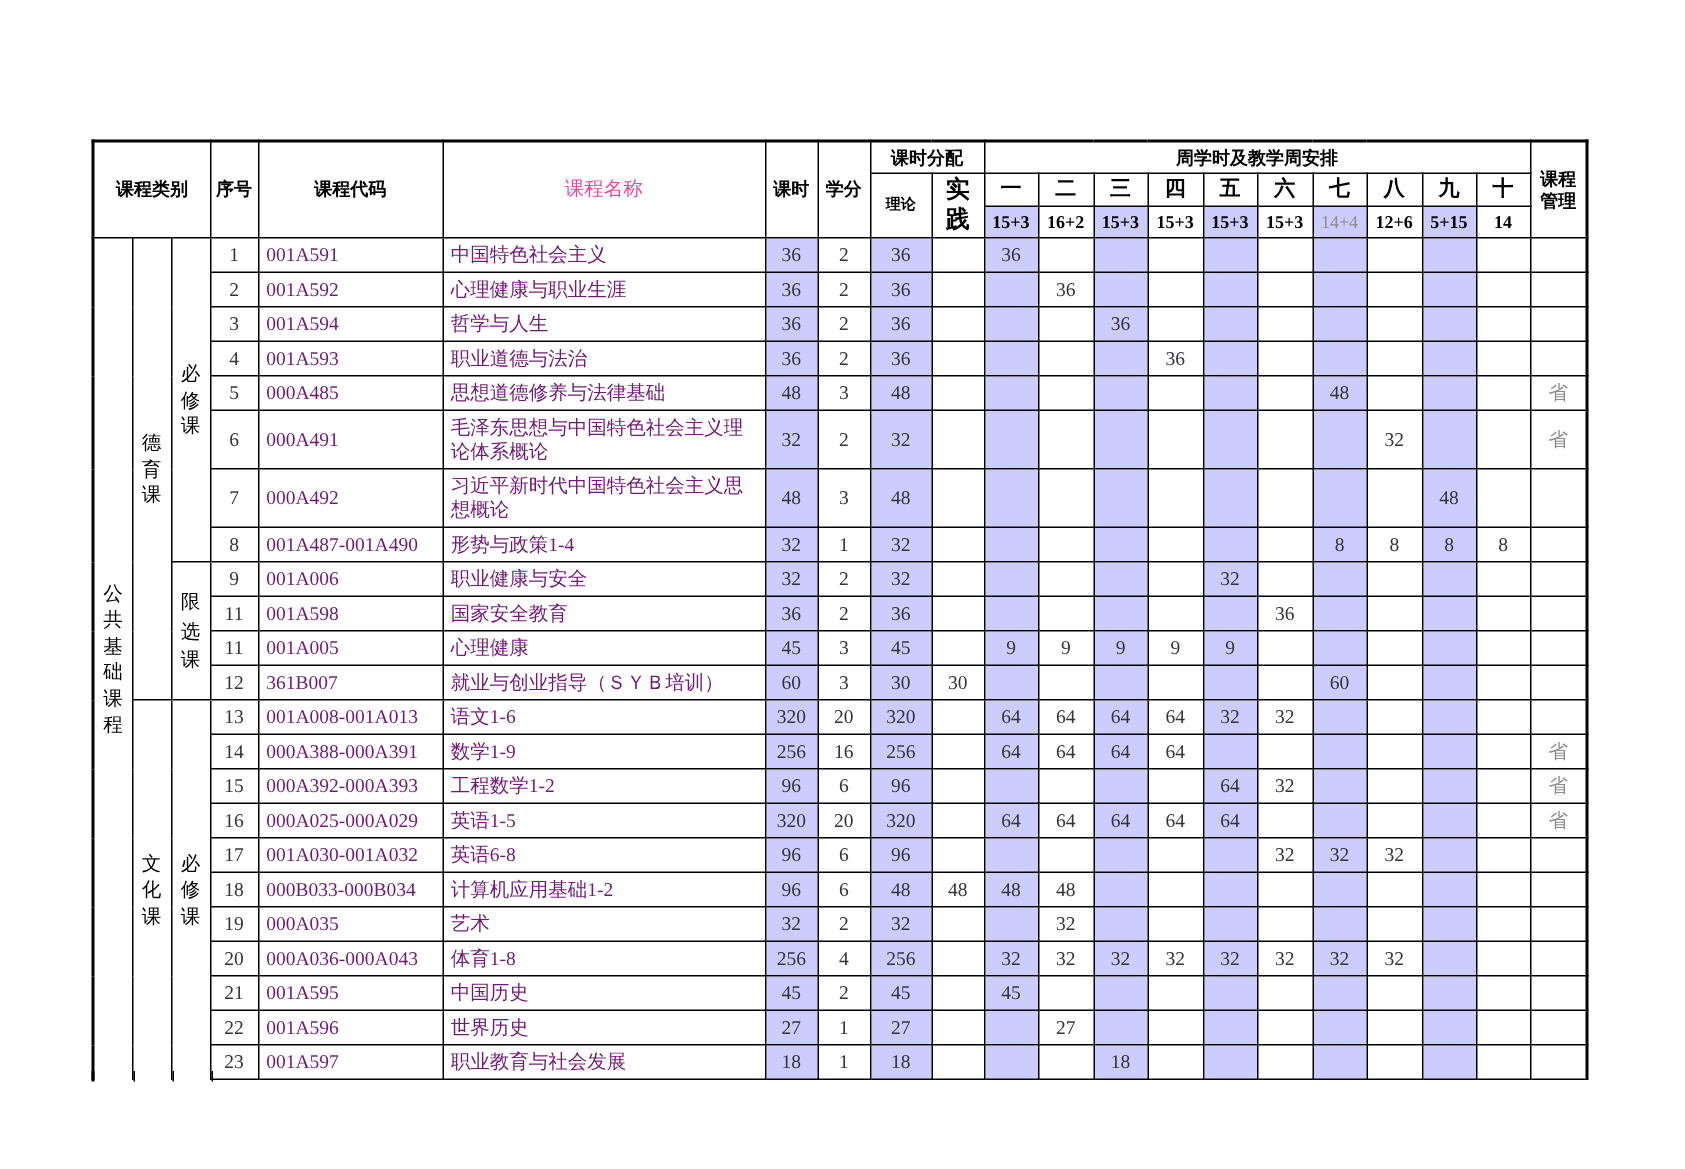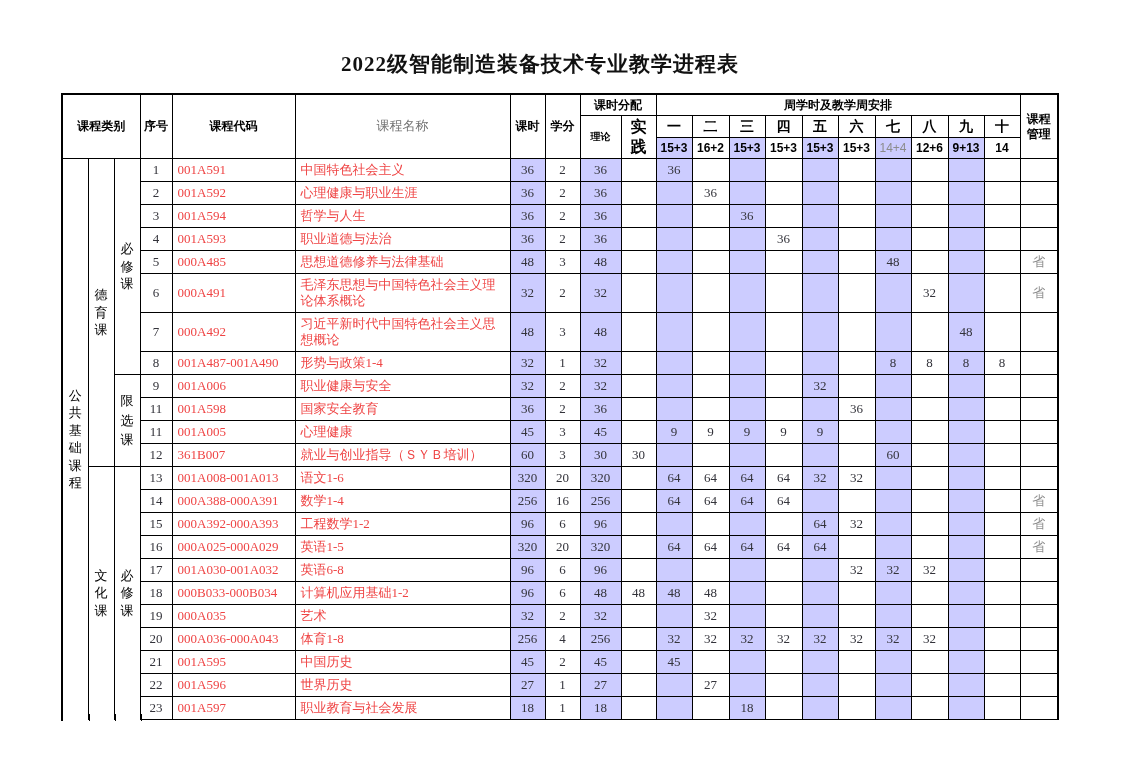--- a/index.html
+++ b/index.html
@@ -4,46 +4,45 @@
 <style>
   html,body{margin:0;padding:0;background:#fff;}
   #canvas{position:relative;width:1123px;height:779px;background:#ffffff;overflow:hidden;
           font-family:"Liberation Serif","DejaVu Serif",serif;color:#222;}
   #title{position:absolute;left:0;top:50px;width:1080px;text-align:center;
          font-family:"Liberation Serif","DejaVu Serif",serif;
          font-weight:bold;font-size:21px;color:#111;letter-spacing:1px;}
   #tablewrap{position:absolute;left:61px;top:93px;}
   table{border-collapse:collapse;table-layout:fixed;border:2px solid #000;border-bottom:none;}
   th,td{border:1px solid #000;overflow:hidden;padding:0;}
-  th{font-family:Liberation Sans, sans-serif;font-weight:bold;
+  th{font-family:Liberation Serif, serif;font-weight:bold;
      font-size:12px;color:#000;text-align:center;padding:0 3px;line-height:1.25;}
   thead tr.h1 th{height:20px;}
   thead tr.h2 th{height:21px;font-size:14px;}
   thead tr.h3 th{height:20px;}
-  th.name-header{color:#737373;font-weight:normal;font-family:Liberation Sans, sans-serif;font-size:13px;}
+  th.name-header{color:#ec4899;font-weight:normal;font-family:Liberation Sans, sans-serif;font-size:13px;}
   td{font-size:13px;text-align:center;color:#33333a;line-height:1.2;}
-  td.code,td.name{text-align:left;padding-left:5px;color:#ef4444;}
+  td.code,td.name{text-align:left;padding-left:5px;color:#701a75;}
   td.name{padding-right:14px;}
   tbody tr{height:23px;}
   tbody tr.tall{height:39px;}
   .stripe{background:#ccccff;}
   .muted,.muted-load{color:#8c8c8c !important;}
   .muted-load{font-weight:normal !important;text-align:center;}
   td.cat{border-bottom:none;color:#000;font-size:13px;line-height:1.35;
          font-family:"Liberation Serif","DejaVu Serif",serif;vertical-align:middle;}
   td.catwrap{line-height:1.5;padding:7px 1px;}
   
   .ext{position:absolute;top:621px;background:#000;height:7px;width:1px;}
   .ext.thick{width:2px;}
 </style>
 </head>
 <body>
 
 <div id="canvas">
-  <div id="title">2022级智能制造装备技术专业教学进程表</div>
 
   <div id="tablewrap">
     <table>
       <colgroup>
         <col style="width:26px">
           <col style="width:26px">
           <col style="width:26px">
         <col style="width:32px">
           <col style="width:123px">
           <col style="width:215px">
@@ -91,21 +90,21 @@
         </tr>
         <tr class="h3">
           <th class="stripe">15+3</th>
           <th>16+2</th>
           <th class="stripe">15+3</th>
           <th>15+3</th>
           <th class="stripe">15+3</th>
           <th>15+3</th>
           <th class="stripe muted-load">14+4</th>
           <th>12+6</th>
-          <th class="stripe">9+13</th>
+          <th class="stripe">5+15</th>
           <th>14</th>
         </tr>
       </thead>
       <tbody>
           <tr>
             <td rowspan="23" class="cat catvert">公<br>共<br>基<br>础<br>课<br>程</td>
             <td rowspan="12" class="cat catvert">德<br>育<br>课</td>
             <td rowspan="8" class="cat catvert">必<br>修<br>课</td>
             <td>1</td>
             <td class="code">001A591</td>
@@ -365,21 +364,21 @@
             <td>32</td>
             <td class="stripe"></td>
             <td></td>
             <td class="stripe"></td>
             <td></td>
             <td class="muted"></td>
           </tr>
           <tr>
             <td>14</td>
             <td class="code">000A388-000A391</td>
-            <td class="name">数学1-4</td>
+            <td class="name">数学1-9</td>
             <td class="stripe">256</td>
             <td>16</td>
             <td class="stripe">256</td>
             <td></td>
             <td class="stripe">64</td>
             <td>64</td>
             <td class="stripe">64</td>
             <td>64</td>
             <td class="stripe"></td>
             <td></td>

